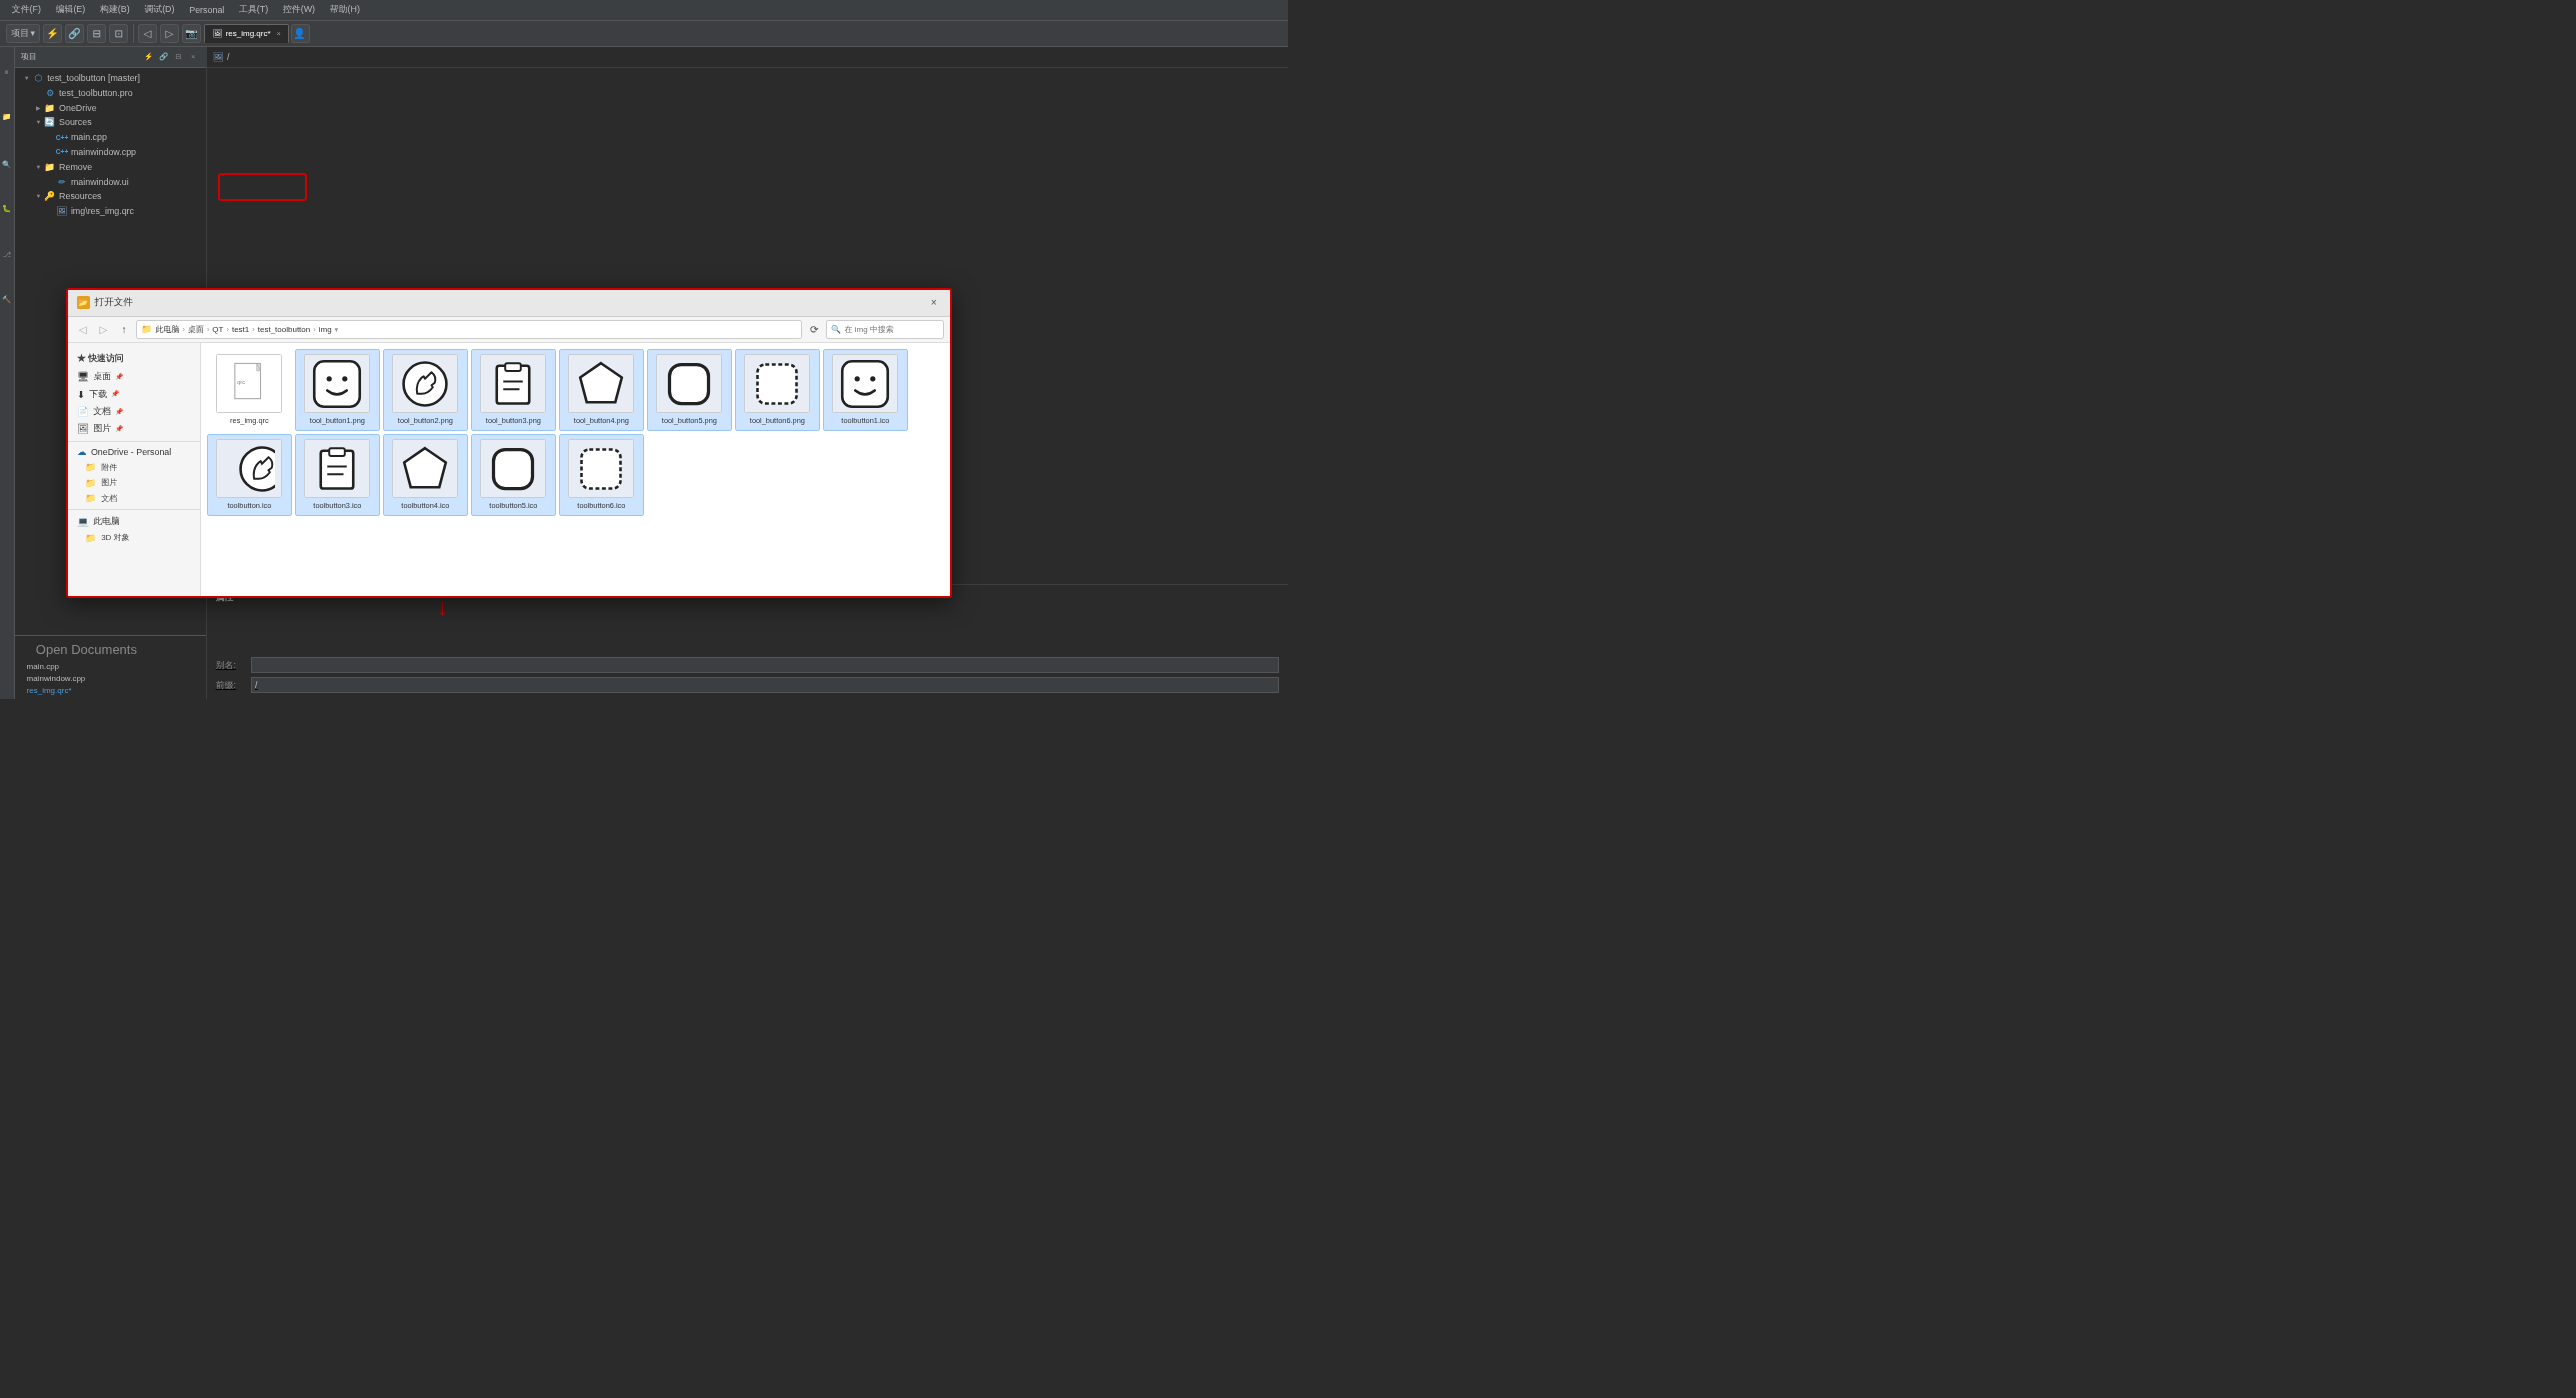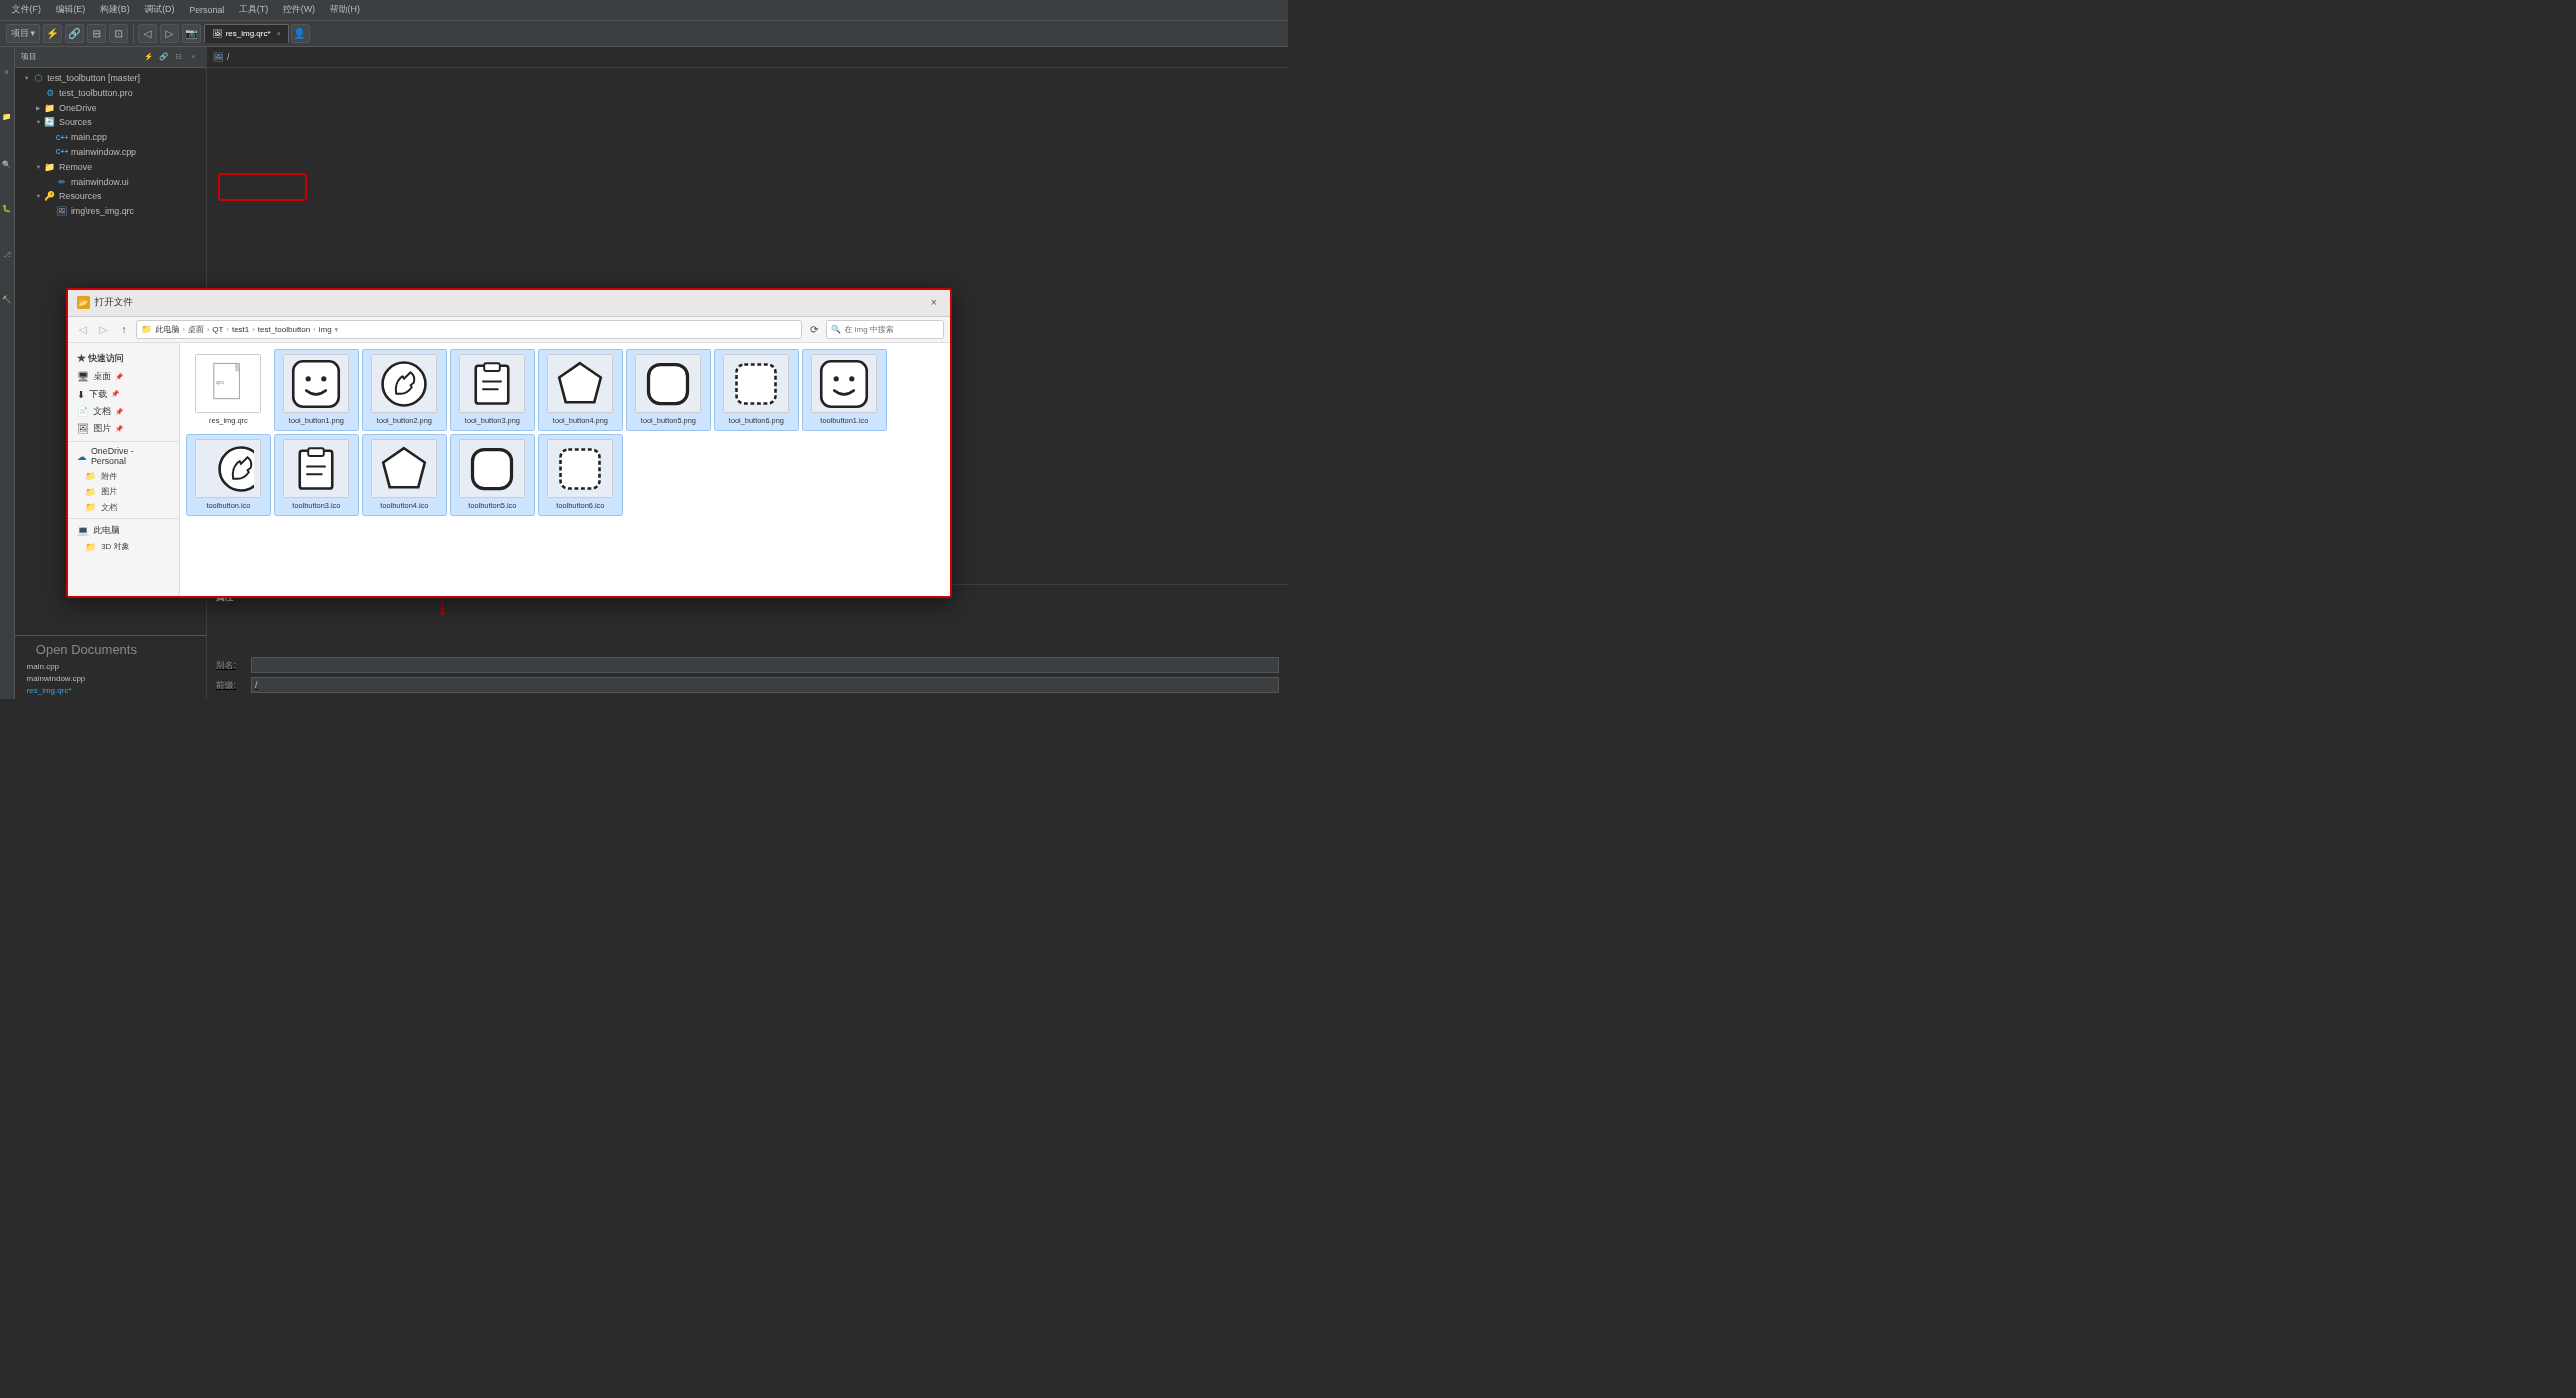--- a/index.html
+++ b/index.html
@@ -408,21 +408,21 @@
 
     
     .dialog-body {
       display: flex;
       flex: 1;
       overflow: hidden;
     }
 
     
     .dialog-left {
-      width: 112px;
+      width: 133px;
       background: #f5f5f5;
       border-right: 0.7px solid #ddd;
       padding: 5.9px 0;
       overflow-y: auto;
     }
     .quick-access-header {
       color: #444;
       font-size: 8.9px;
       font-weight: bold;
       padding: 3px 8.9px;

